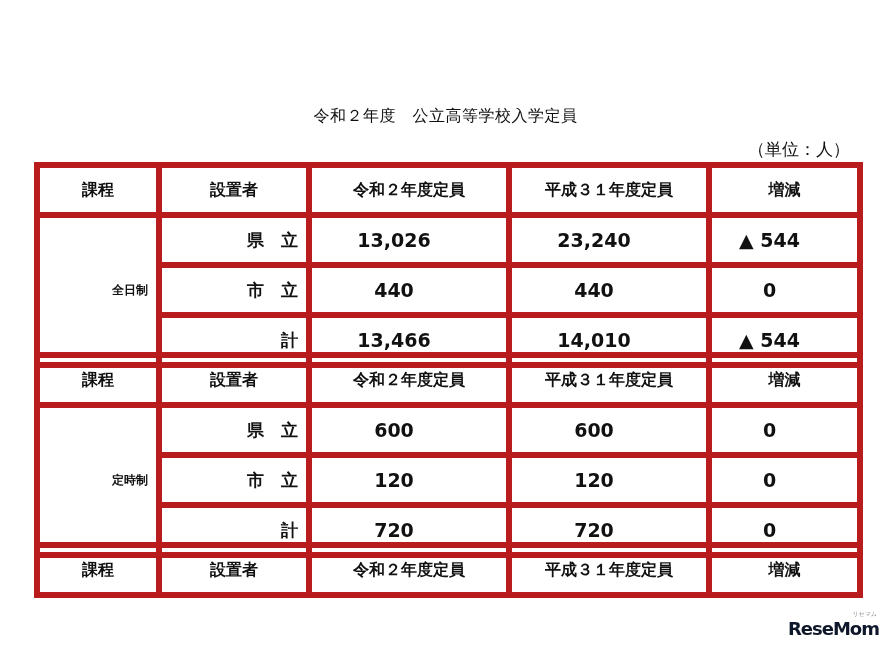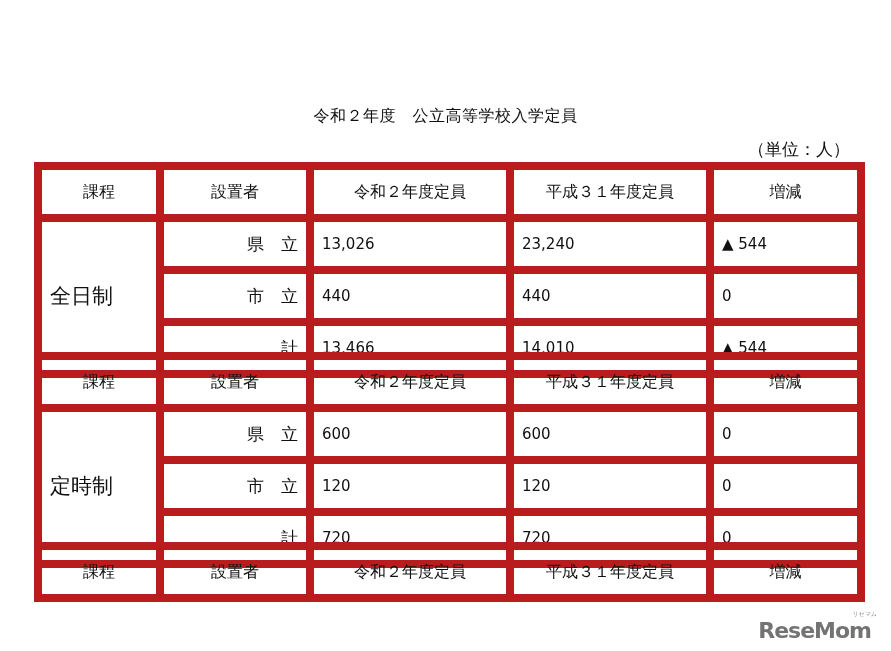--- a/index.html
+++ b/index.html
@@ -13,36 +13,36 @@
   }
   .unit {
     position: absolute; right: 41px; top: 138px; font-size: 17px;
   }
   table.enroll {
     position: absolute; left: 34px; width: 823px;
     border-collapse: collapse; table-layout: fixed;
     font-size: 17px;
   }
   table.enroll td, table.enroll th {
-    border: 8px solid #b91c1c; height: 28px; padding: 8px; font-weight: normal;
+    border: 6px solid #b91c1c; height: 28px; padding: 8px; font-weight: bold;
   }
   table.enroll th { text-align: center; font-size: 16px; }
   table.enroll td.c { text-align: right; }
   table.enroll td.n {
-    text-align: left; padding-right: 38px;
-    font-family: "DejaVu Sans", "Liberation Sans", sans-serif; font-size: 15px;
+    text-align: center; padding-right: 38px;
+    font-family: "DejaVu Sans", "Liberation Sans", sans-serif; font-size: 19px;
   }
-  table.enroll td.course { text-align: left; font-size: 21px; }
+  table.enroll td.course { text-align: right; font-size: 12px; }
   #t1 { top: 162px; }
   #t2 { top: 352px; }
   #t3 { top: 542px; }
   .logo {
-    position: absolute; right: 20px; top: 618px;
+    position: absolute; right: 12px; top: 618px;
     font-family: "DejaVu Sans", "Liberation Sans", sans-serif;
-    font-weight: bold; font-size: 22px; color: #737373; letter-spacing: -1px;
+    font-weight: bold; font-size: 18px; color: #0f172a; letter-spacing: -1px;
   }
   .logo-ruby {
     position: absolute; right: 14px; top: 610px; font-size: 6px; color: #8a8a8a;
     font-family: "DejaVu Sans", sans-serif;
   }
 </style>
 </head>
 <body>
 
 <div class="title">令和２年度　公立高等学校入学定員</div>

